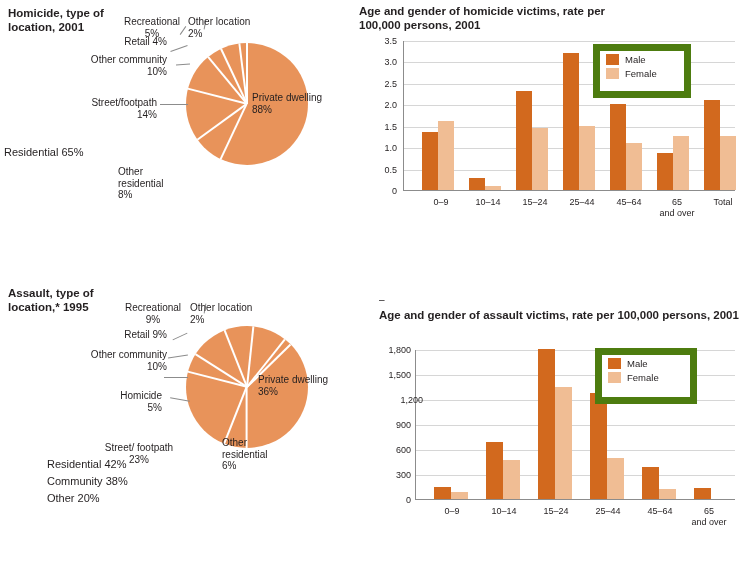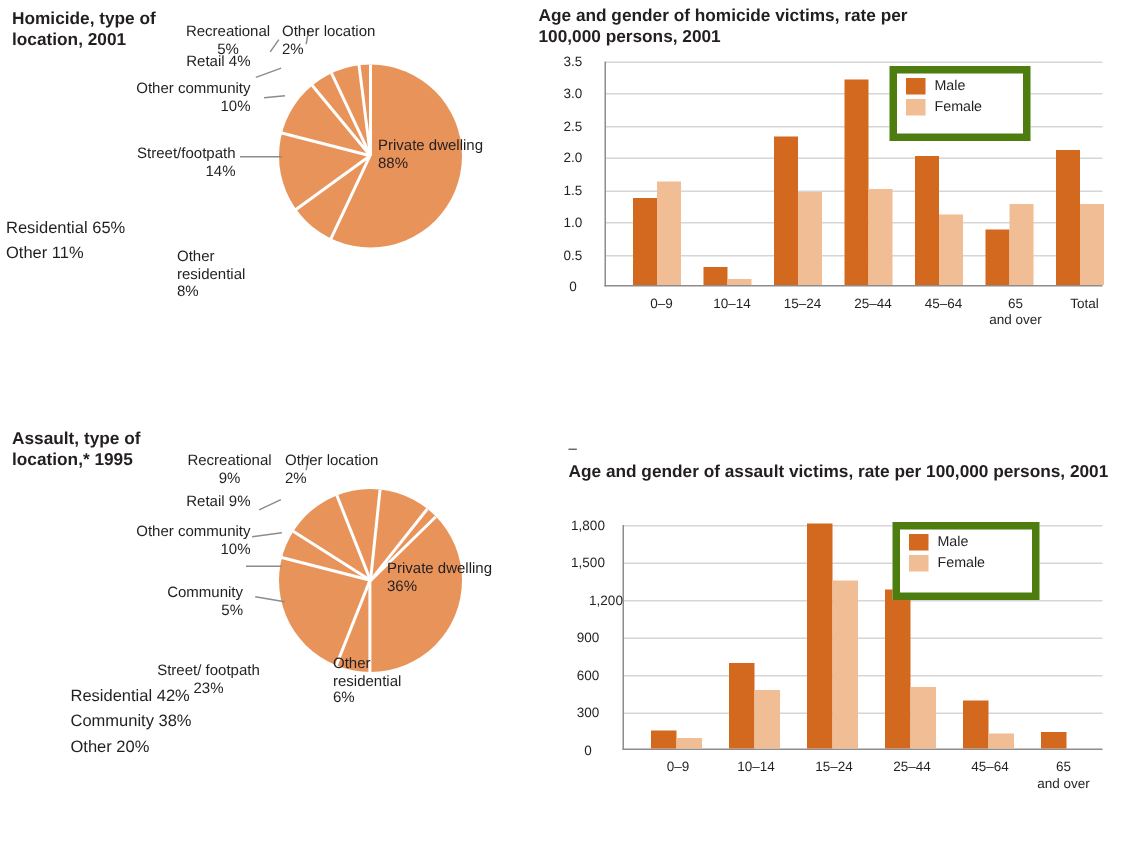--- a/index.html
+++ b/index.html
@@ -26,26 +26,26 @@
   .leader{position:absolute;background:#ffffff;}
   .lbl{position:absolute;font-size:10px;line-height:11.5px;color:#231f20;}
   .lbl.c{text-align:center;}
   .lbl.r{text-align:right;}
   .summary{position:absolute;font-size:11px;line-height:17px;color:#231f20;}
 
   
   .bc{position:absolute;}
   .bc .plot{position:absolute;background:#fff;border-left:1px solid #8c8c8c;border-bottom:1px solid #8c8c8c;box-sizing:border-box;}
   .bc .grid{position:absolute;left:0;right:0;border-top:1px solid #d6d6d6;}
-  .bc .ytick{position:absolute;font-size:9px;color:#231f20;text-align:center;}
+  .bc .ytick{position:absolute;font-size:9px;color:#231f20;text-align:right;}
   .bc .bar{position:absolute;bottom:0;}
   .bc .m{background:#d2691e;}
   .bc .f{background:#f0bd94;}
   .bc .xlab{position:absolute;font-size:9px;text-align:center;color:#231f20;line-height:10.5px;}
-  .legend{position:absolute;border:5px solid #4d7c0f;background:#fff;}
+  .legend{position:absolute;border:7px solid #4d7c0f;background:#fff;}
   .legend .row{display:flex;align-items:center;margin:3px 6px;}
   .legend .sw{width:13px;height:11px;margin-right:6px;}
   .legend .txt{font-size:9.5px;color:#231f20;}
   .dash{position:absolute;font-size:10px;color:#231f20;}
 </style>
 </head>
 <body>
 
 <div class="panel" style="left:0;top:0;width:360px;height:235px;">
 
@@ -103,21 +103,20 @@
     <span>Private dwelling</span><br>
     <span>88%</span>
   </div>
   <div class="lbl" style="left:118px;top:166px;width:70px;">
     <span>Other residential</span><br>
     <span>8%</span>
   </div>
 
   <div class="summary" style="left:4px;top:144px;width:150px;">
     <div>Residential 65%</div>
-    <div>Other 11%</div>
   </div>
 </div>
 
 <div class="panel bc" style="left:357px;top:0;width:393px;height:235px;">
 
   <div class="title" style="position:absolute;left:2px;top:4px;width:290px;">
     <span>Age and gender of homicide victims, rate per 100,000 persons, 2001</span>
   </div>
 
   <div class="plot" style="left:46px;top:41px;width:332px;height:150px;">
@@ -217,21 +216,21 @@
   </div>
   <div class="lbl r" style="left:92px;top:47px;width:75px;">
     <span>Retail</span>
     <span>9%</span>
   </div>
   <div class="lbl r" style="left:55px;top:67px;width:112px;">
     <span>Other community</span><br>
     <span>10%</span>
   </div>
   <div class="lbl r" style="left:62px;top:108px;width:100px;">
-    <span>Community</span><br>
+    <span>Homicide</span><br>
     <span>5%</span>
   </div>
   <div class="lbl c" style="left:104px;top:160px;width:70px;">
     <span>Street/ footpath</span><br>
     <span>23%</span>
   </div>
   <div class="lbl" style="left:258px;top:92px;width:84px;">
     <span>Private dwelling</span><br>
     <span>36%</span>
   </div>

